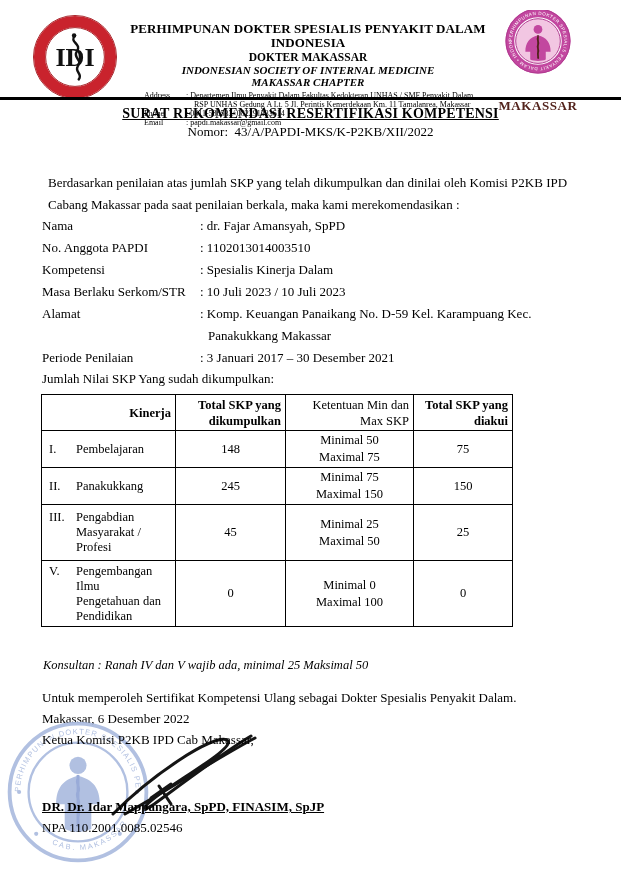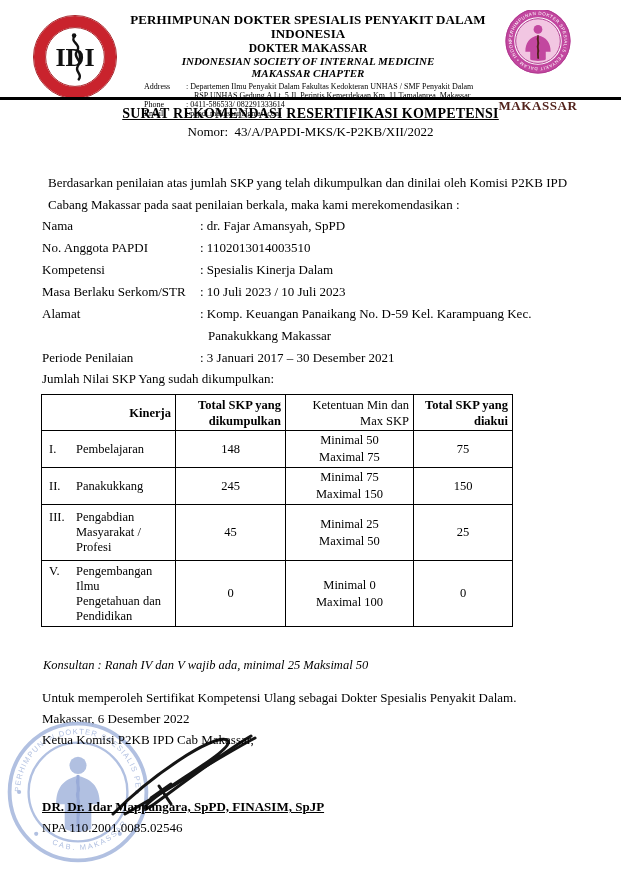--- a/index.html
+++ b/index.html
@@ -3,21 +3,21 @@
 <meta charset="utf-8">
 <style>
   html,body{margin:0;padding:0;background:#fff;}
   .page{
     position:relative; width:621px; height:869px; background:#ffffff;
     font-family:"Liberation Serif","DejaVu Serif",serif; color:#000;
     overflow:hidden;
   }
   
   .idi-logo{position:absolute; left:33px; top:15px;}
-  .lh-center{position:absolute; left:106px; top:13px; width:404px; text-align:center;}
+  .lh-center{position:absolute; left:106px; top:22px; width:404px; text-align:center;}
   .org1{font-size:13px; font-weight:bold; line-height:14px; letter-spacing:.1px;}
   .org2{font-size:11.5px; font-weight:bold; line-height:12px; margin-top:1px;}
   .org3{font-size:11px; font-weight:bold; font-style:italic; line-height:12px; margin-top:1px;}
   .org4{font-size:11px; font-weight:bold; font-style:italic; line-height:12px;}
   .contact{margin-top:3px; text-align:left; padding-left:38px; font-size:8px; line-height:9px;}
   .contact-row{display:flex;}
   .c-label{width:42px; flex:0 0 42px;}
   .c-indent{padding-left:8px;}
   .papdi-block{position:absolute; left:498px; top:10px; width:80px; text-align:center;}
   .papdi-caption{font-size:13px; font-weight:bold; color:#53231c; letter-spacing:.6px; margin-top:18px;}

